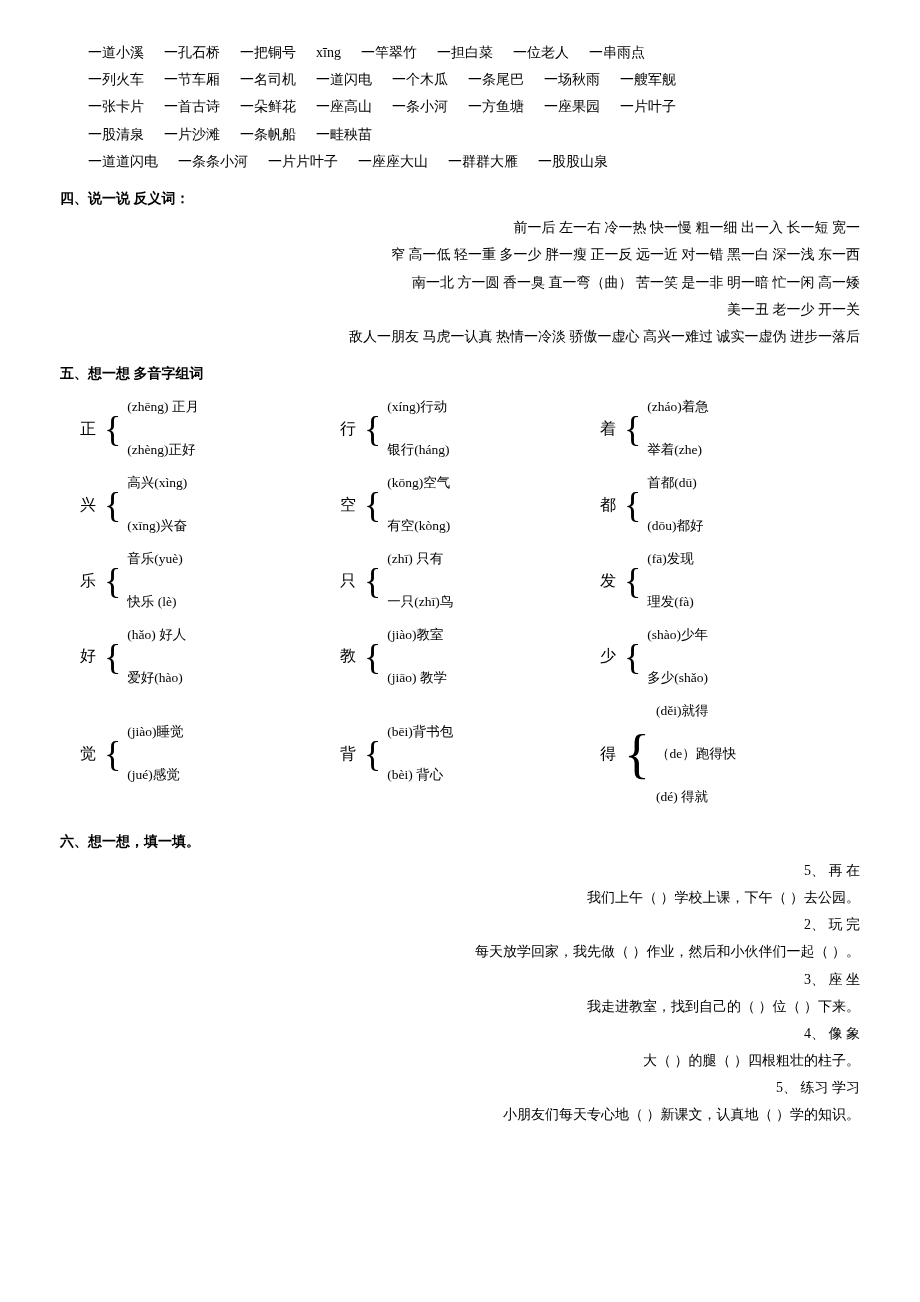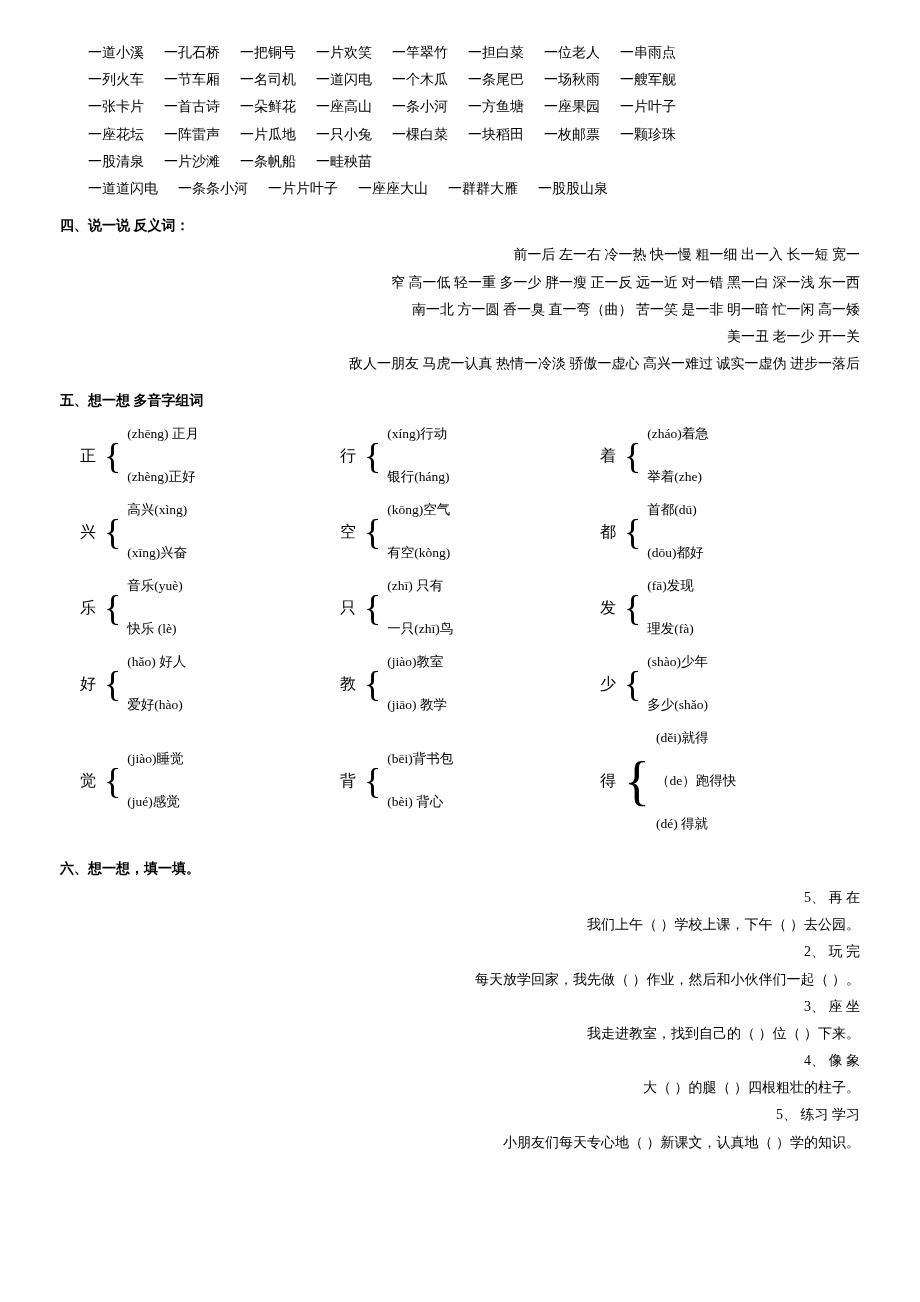--- a/index.html
+++ b/index.html
@@ -87,21 +87,21 @@
 <body>
 
 <div>
 
   <div class="section">
     <div id="rows1-container">
         <div class="char-row">
           <span class="char-item">一道小溪</span>
           <span class="char-item">一孔石桥</span>
           <span class="char-item">一把铜号</span>
-          <span class="char-item">一片欢笑</span>
+          <span class="char-item">xīng</span>
           <span class="char-item">一竿翠竹</span>
           <span class="char-item">一担白菜</span>
           <span class="char-item">一位老人</span>
           <span class="char-item">一串雨点</span>
         </div>
         <div class="char-row">
           <span class="char-item">一列火车</span>
           <span class="char-item">一节车厢</span>
           <span class="char-item">一名司机</span>
           <span class="char-item">一道闪电</span>
@@ -112,30 +112,20 @@
         </div>
         <div class="char-row">
           <span class="char-item">一张卡片</span>
           <span class="char-item">一首古诗</span>
           <span class="char-item">一朵鲜花</span>
           <span class="char-item">一座高山</span>
           <span class="char-item">一条小河</span>
           <span class="char-item">一方鱼塘</span>
           <span class="char-item">一座果园</span>
           <span class="char-item">一片叶子</span>
-        </div>
-        <div class="char-row">
-          <span class="char-item">一座花坛</span>
-          <span class="char-item">一阵雷声</span>
-          <span class="char-item">一片瓜地</span>
-          <span class="char-item">一只小兔</span>
-          <span class="char-item">一棵白菜</span>
-          <span class="char-item">一块稻田</span>
-          <span class="char-item">一枚邮票</span>
-          <span class="char-item">一颗珍珠</span>
         </div>
         <div class="char-row">
           <span class="char-item">一股清泉</span>
           <span class="char-item">一片沙滩</span>
           <span class="char-item">一条帆船</span>
           <span class="char-item">一畦秧苗</span>
         </div>
       </div>
     <div class="char-row" id="row2-container">
         <span class="char-item">一道道闪电</span>

